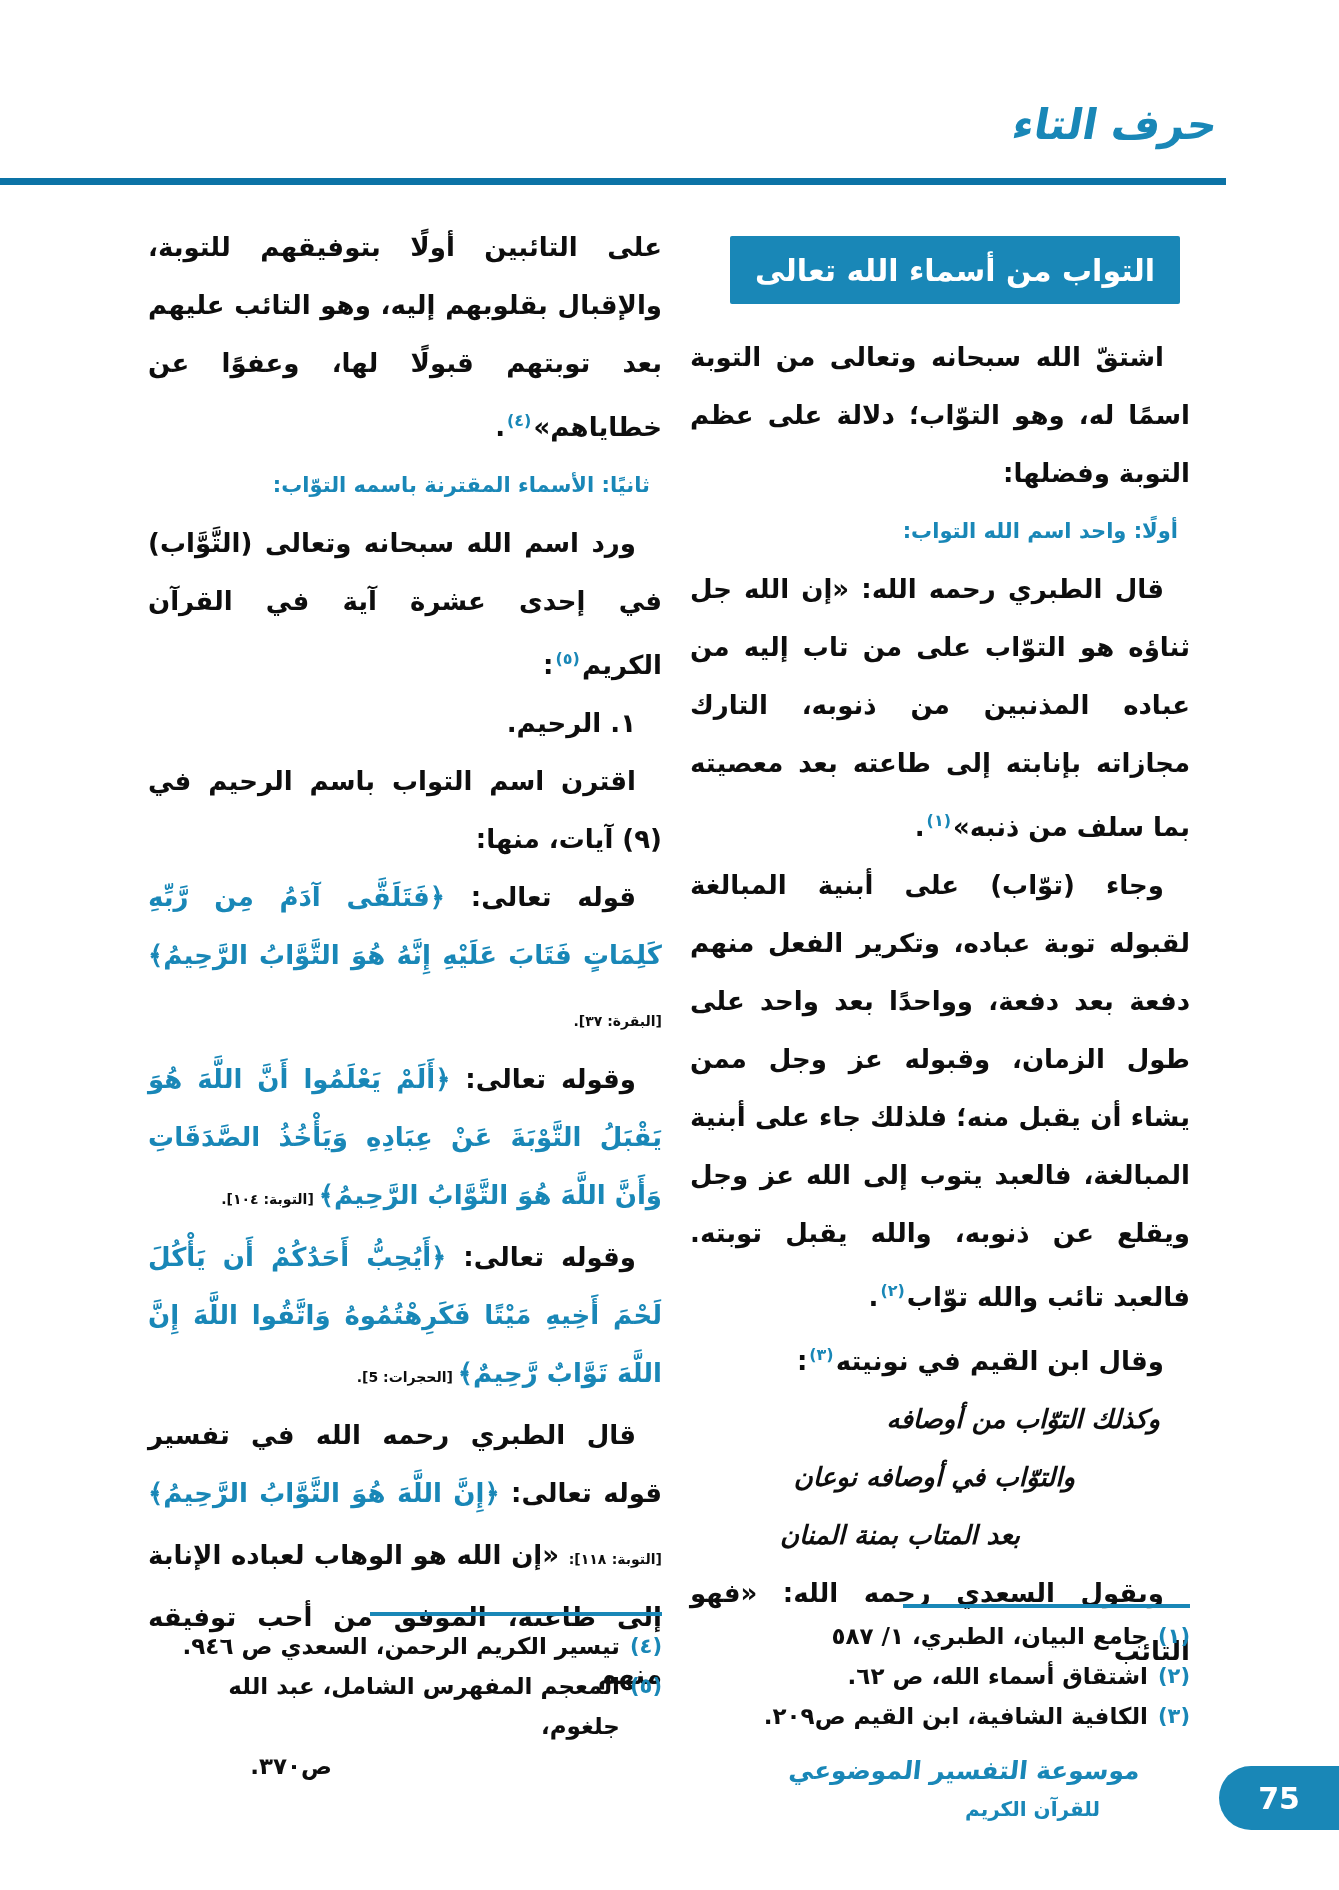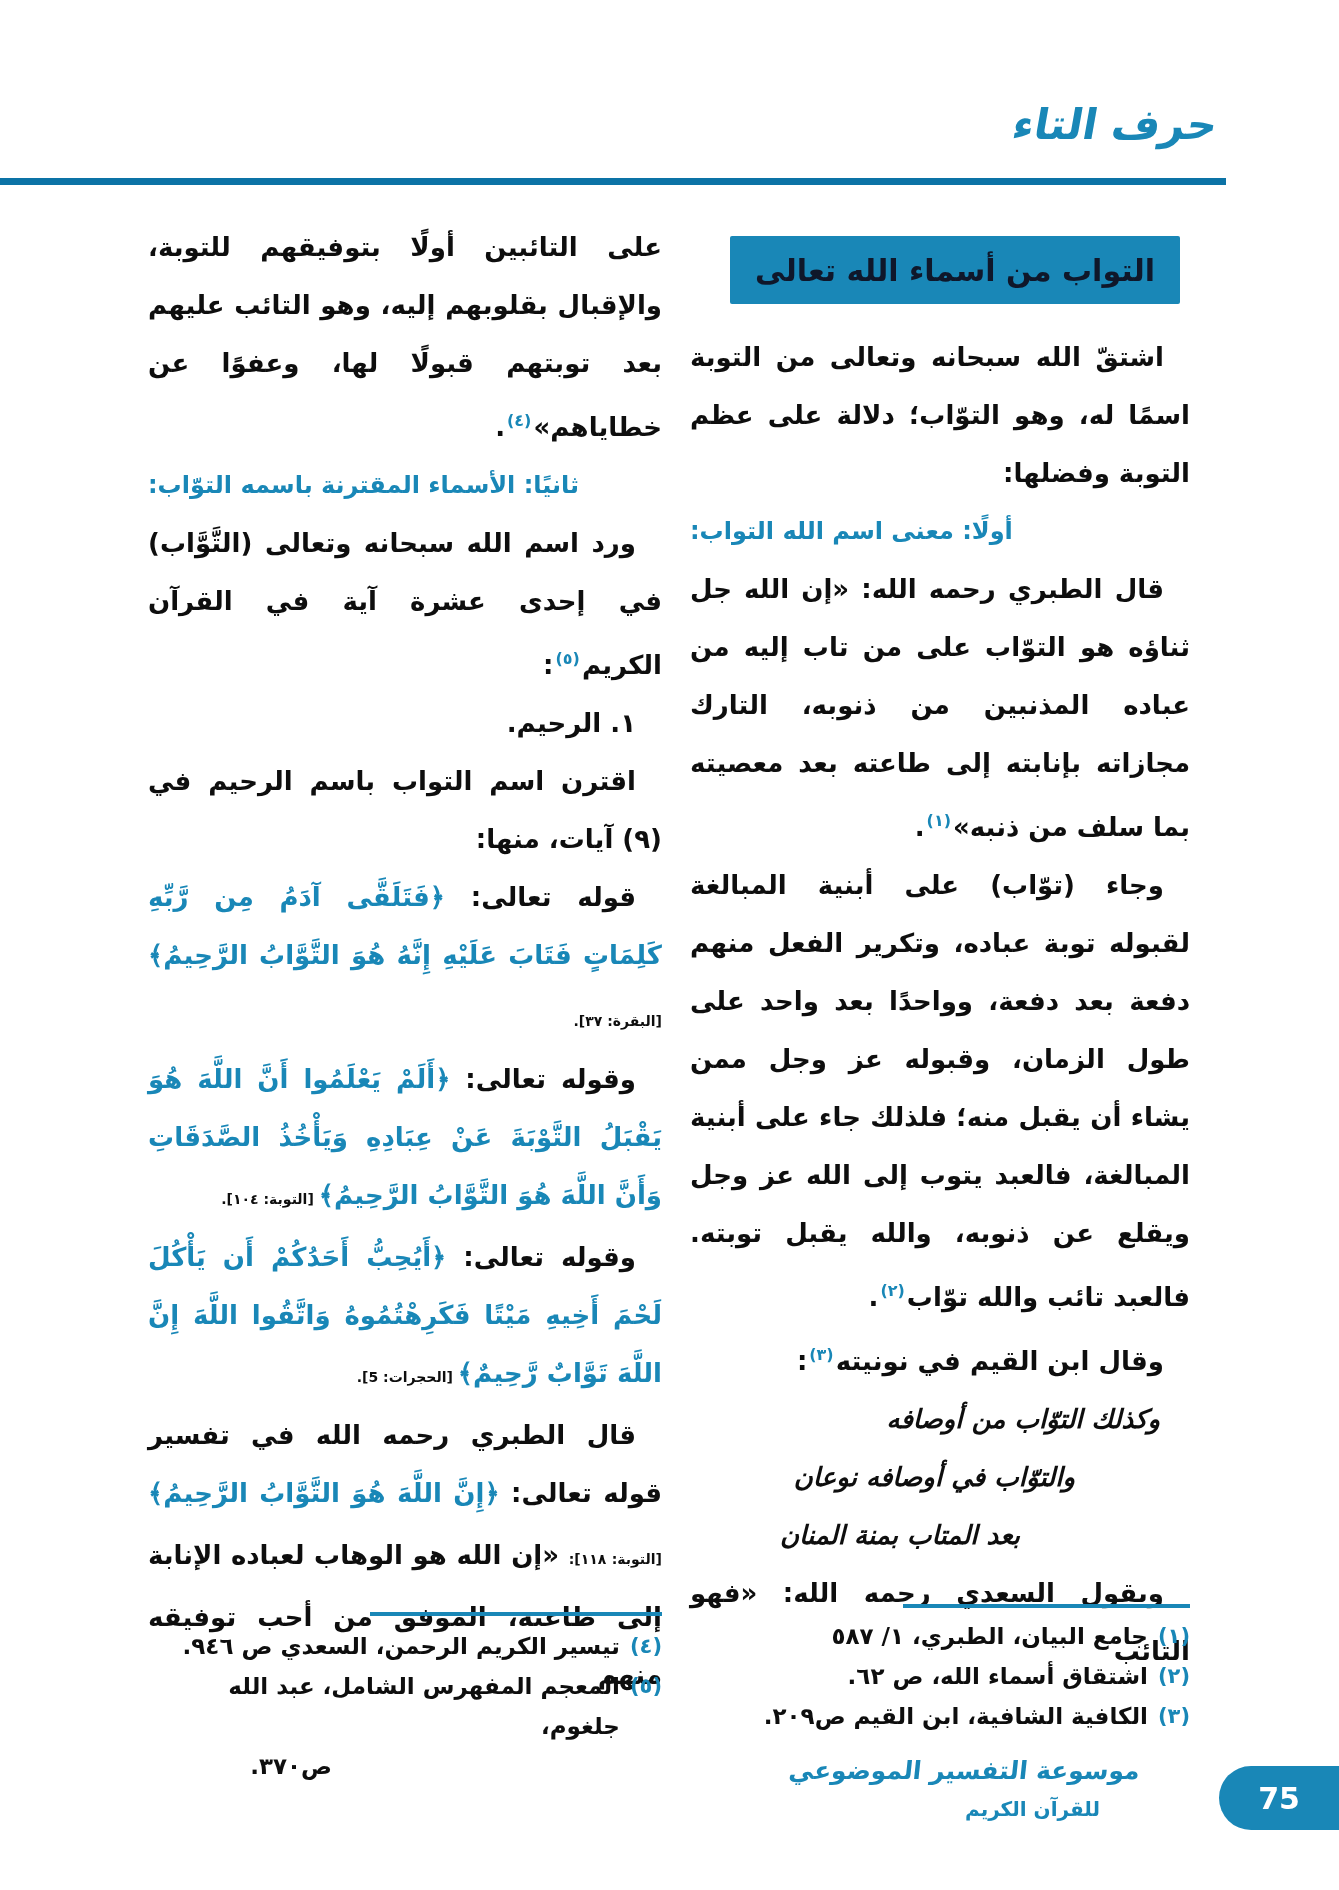--- a/index.html
+++ b/index.html
@@ -31,33 +31,33 @@
     background:var(--teal-dark);
   }
   
   .col{position:absolute;direction:rtl;}
   .col-right{left:690px;top:236px;width:500px;}
   .col-left{left:148px;top:218px;width:514px;}
   .section-box{
     width:450px;height:68px;
     margin:0 10px 24px auto;
     background:var(--teal);
-    color:#0f172a;
+    color:#ffffff;
     display:flex;align-items:center;justify-content:center;
     font-size:30px;font-weight:bold;
     border-radius:2px;
   }
   .blk{
     font-size:26px;line-height:58px;
     font-weight:bold;color:var(--ink);
     text-align:justify;
   }
   .blk.p{}
   .blk.pi{text-indent:26px;}
-  .blk.h{color:var(--teal);font-size:24px;text-align:left;text-indent:12px;}
+  .blk.h{color:var(--teal);font-size:21px;text-align:right;text-indent:12px;}
   .blk.poem{text-align:right;font-style:italic;}
   .pr30{padding-left:0;padding-right:30px;}
   .pr115{padding-right:115px;}
   .pr85{padding-right:85px;}
   .pr170{padding-right:170px;}
   .seg-body{}
   .seg-quran{color:var(--teal);}
   .seg-ref{font-size:14px;}
   .seg-marker{
     color:var(--teal);
@@ -108,21 +108,21 @@
 
 <div class="page">
 
   <div class="header-title">حرف التاء</div>
 
   <div class="header-rule"></div>
 
   <div class="col col-right" id="col-right">
     <div class="section-box">التواب من أسماء الله تعالى</div>
   <div class="blk p pi"><span class="seg-body">اشتقّ الله سبحانه وتعالى من التوبة اسمًا له، وهو التوّاب؛ دلالة على عظم التوبة وفضلها:</span></div>
-      <div class="blk h"><span class="seg-body">أولًا: معنى اسم الله التواب:</span></div>
+      <div class="blk h"><span class="seg-body">أولًا: واحد اسم الله التواب:</span></div>
       <div class="blk p pi"><span class="seg-body">قال الطبري رحمه الله: «إن الله جل ثناؤه هو التوّاب على من تاب إليه من عباده المذنبين من ذنوبه، التارك مجازاته بإنابته إلى طاعته بعد معصيته بما سلف من ذنبه»</span><span class="seg-marker">(١)</span><span class="seg-body">.</span></div>
       <div class="blk p pi"><span class="seg-body">وجاء (توّاب) على أبنية المبالغة لقبوله توبة عباده، وتكرير الفعل منهم دفعة بعد دفعة، وواحدًا بعد واحد على طول الزمان، وقبوله عز وجل ممن يشاء أن يقبل منه؛ فلذلك جاء على أبنية المبالغة، فالعبد يتوب إلى الله عز وجل ويقلع عن ذنوبه، والله يقبل توبته. فالعبد تائب والله توّاب</span><span class="seg-marker">(٢)</span><span class="seg-body">.</span></div>
       <div class="blk p pi"><span class="seg-body">وقال ابن القيم في نونيته</span><span class="seg-marker">(٣)</span><span class="seg-body">:</span></div>
       <div class="blk poem pr30"><span class="seg-body">وكذلك التوّاب من أوصافه</span></div>
       <div class="blk poem pr115"><span class="seg-body">والتوّاب في أوصافه نوعان</span></div>
       <div class="blk poem pr170"><span class="seg-body">بعد المتاب بمنة المنان</span></div>
       <div class="blk p pi"><span class="seg-body">ويقول السعدي رحمه الله: «فهو التائب</span></div>
     </div>
 
   <div class="col col-left" id="col-left">

